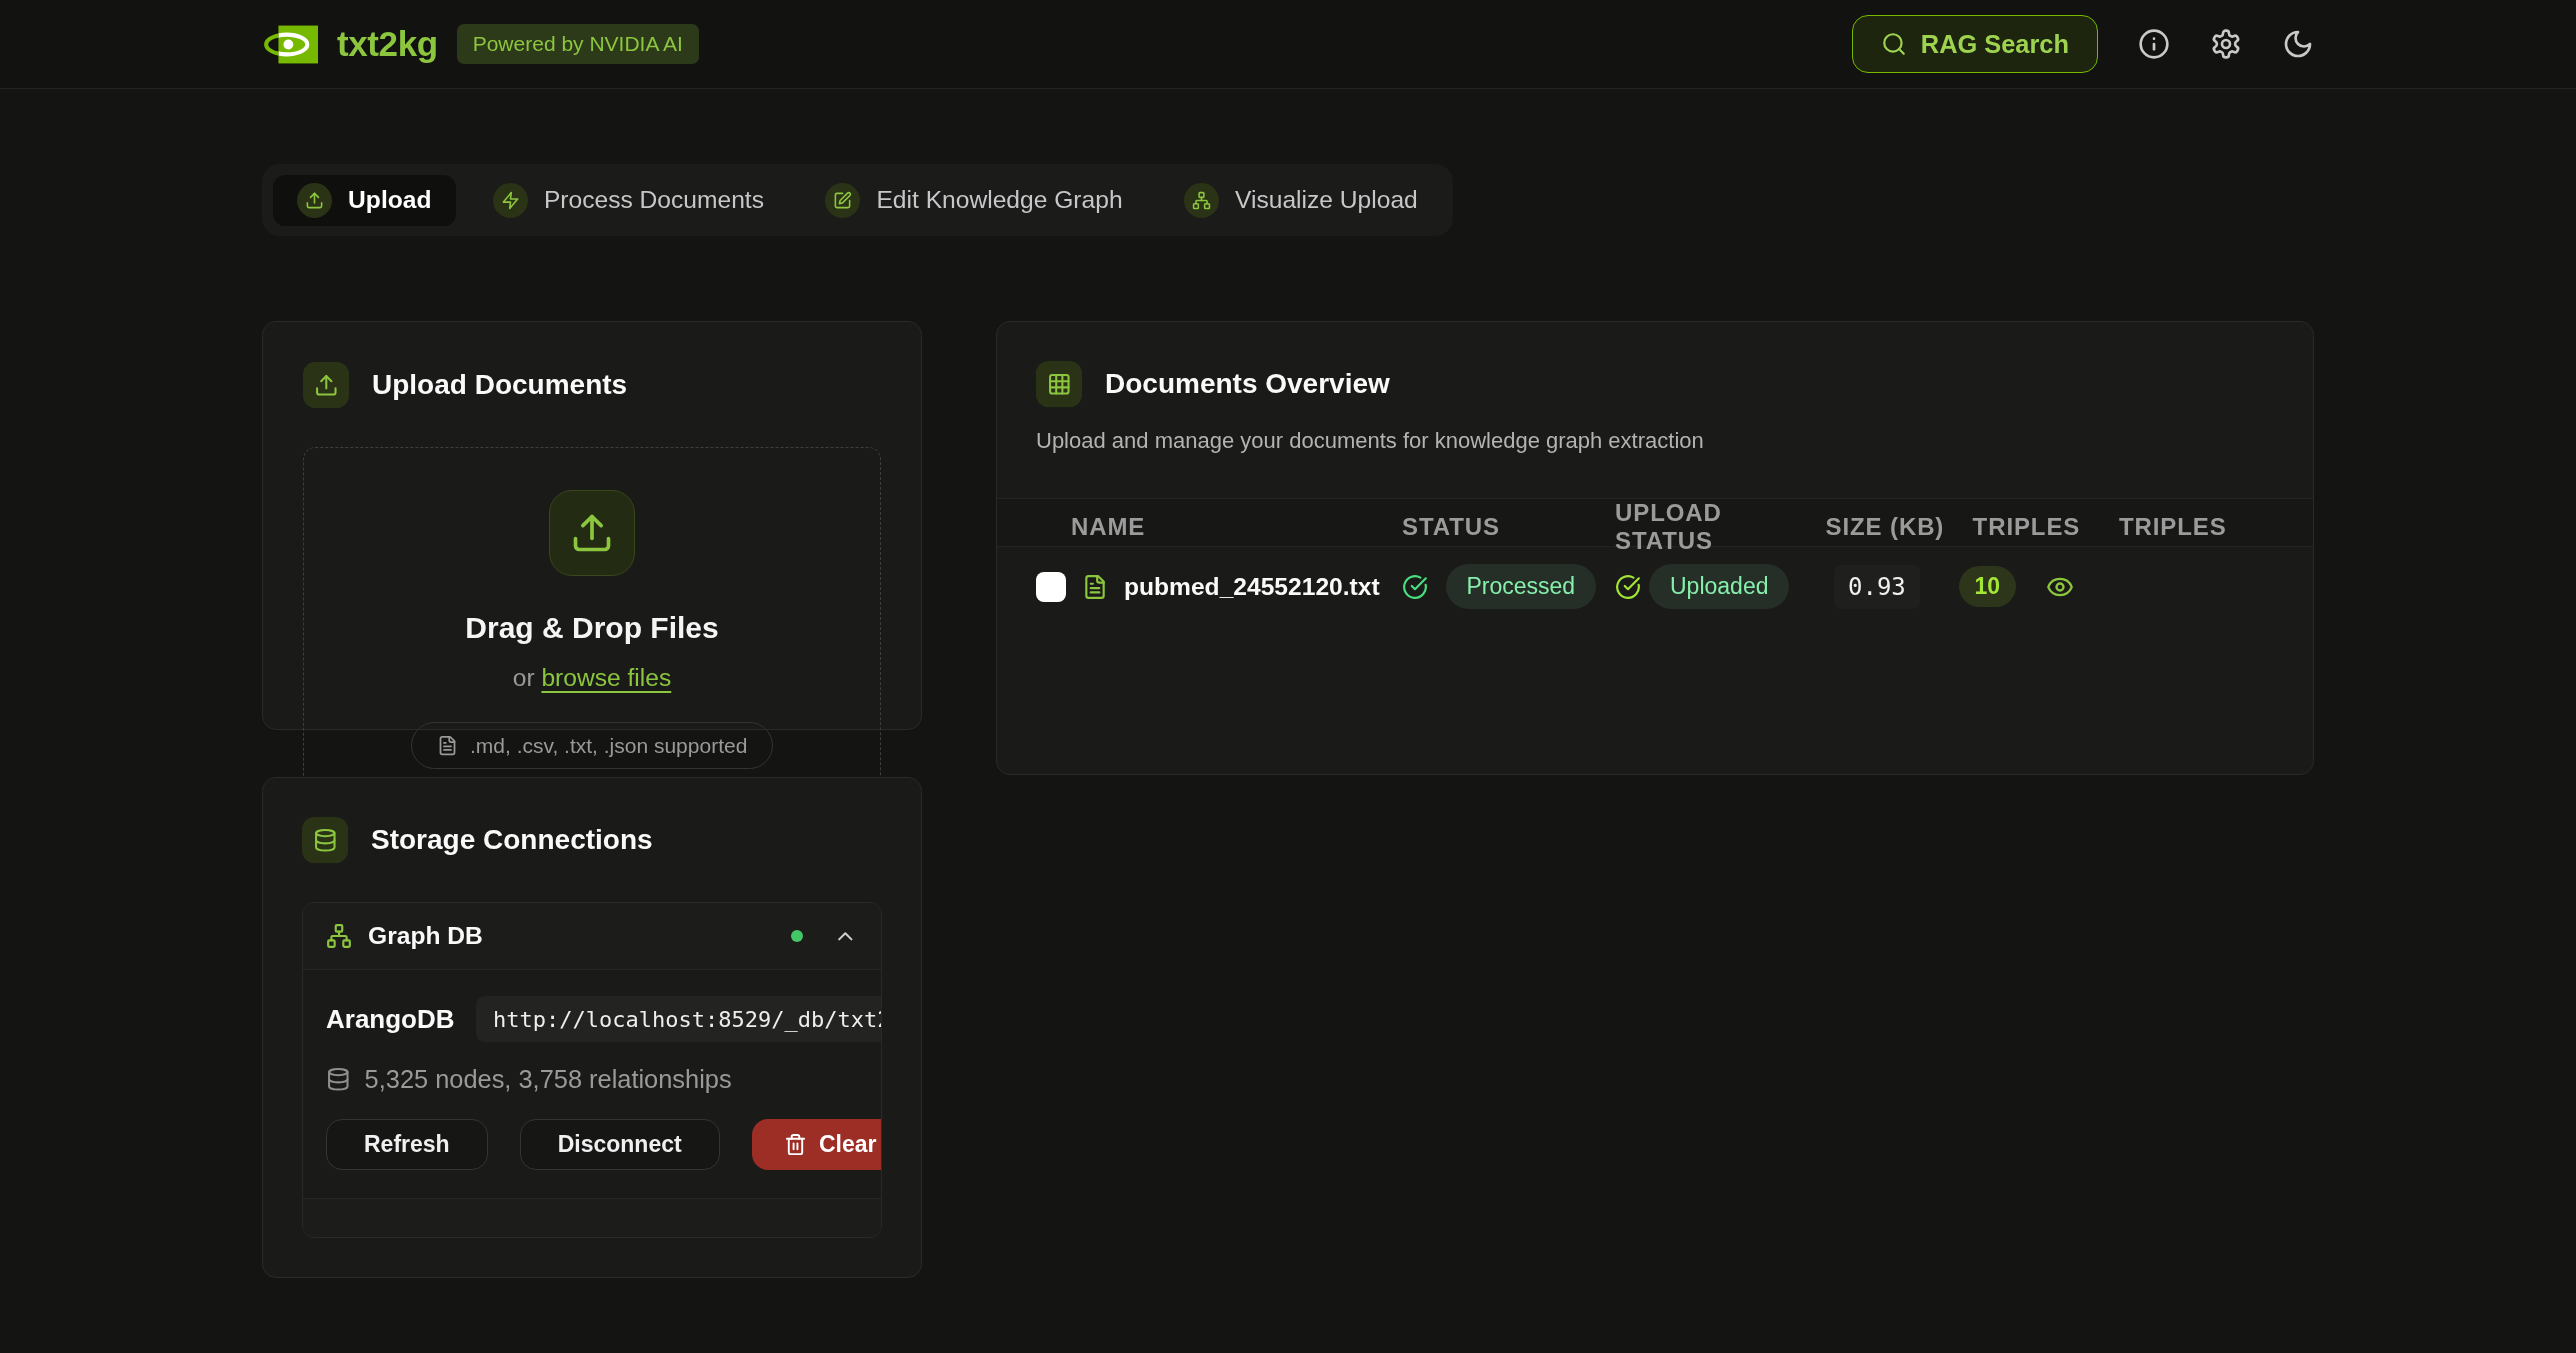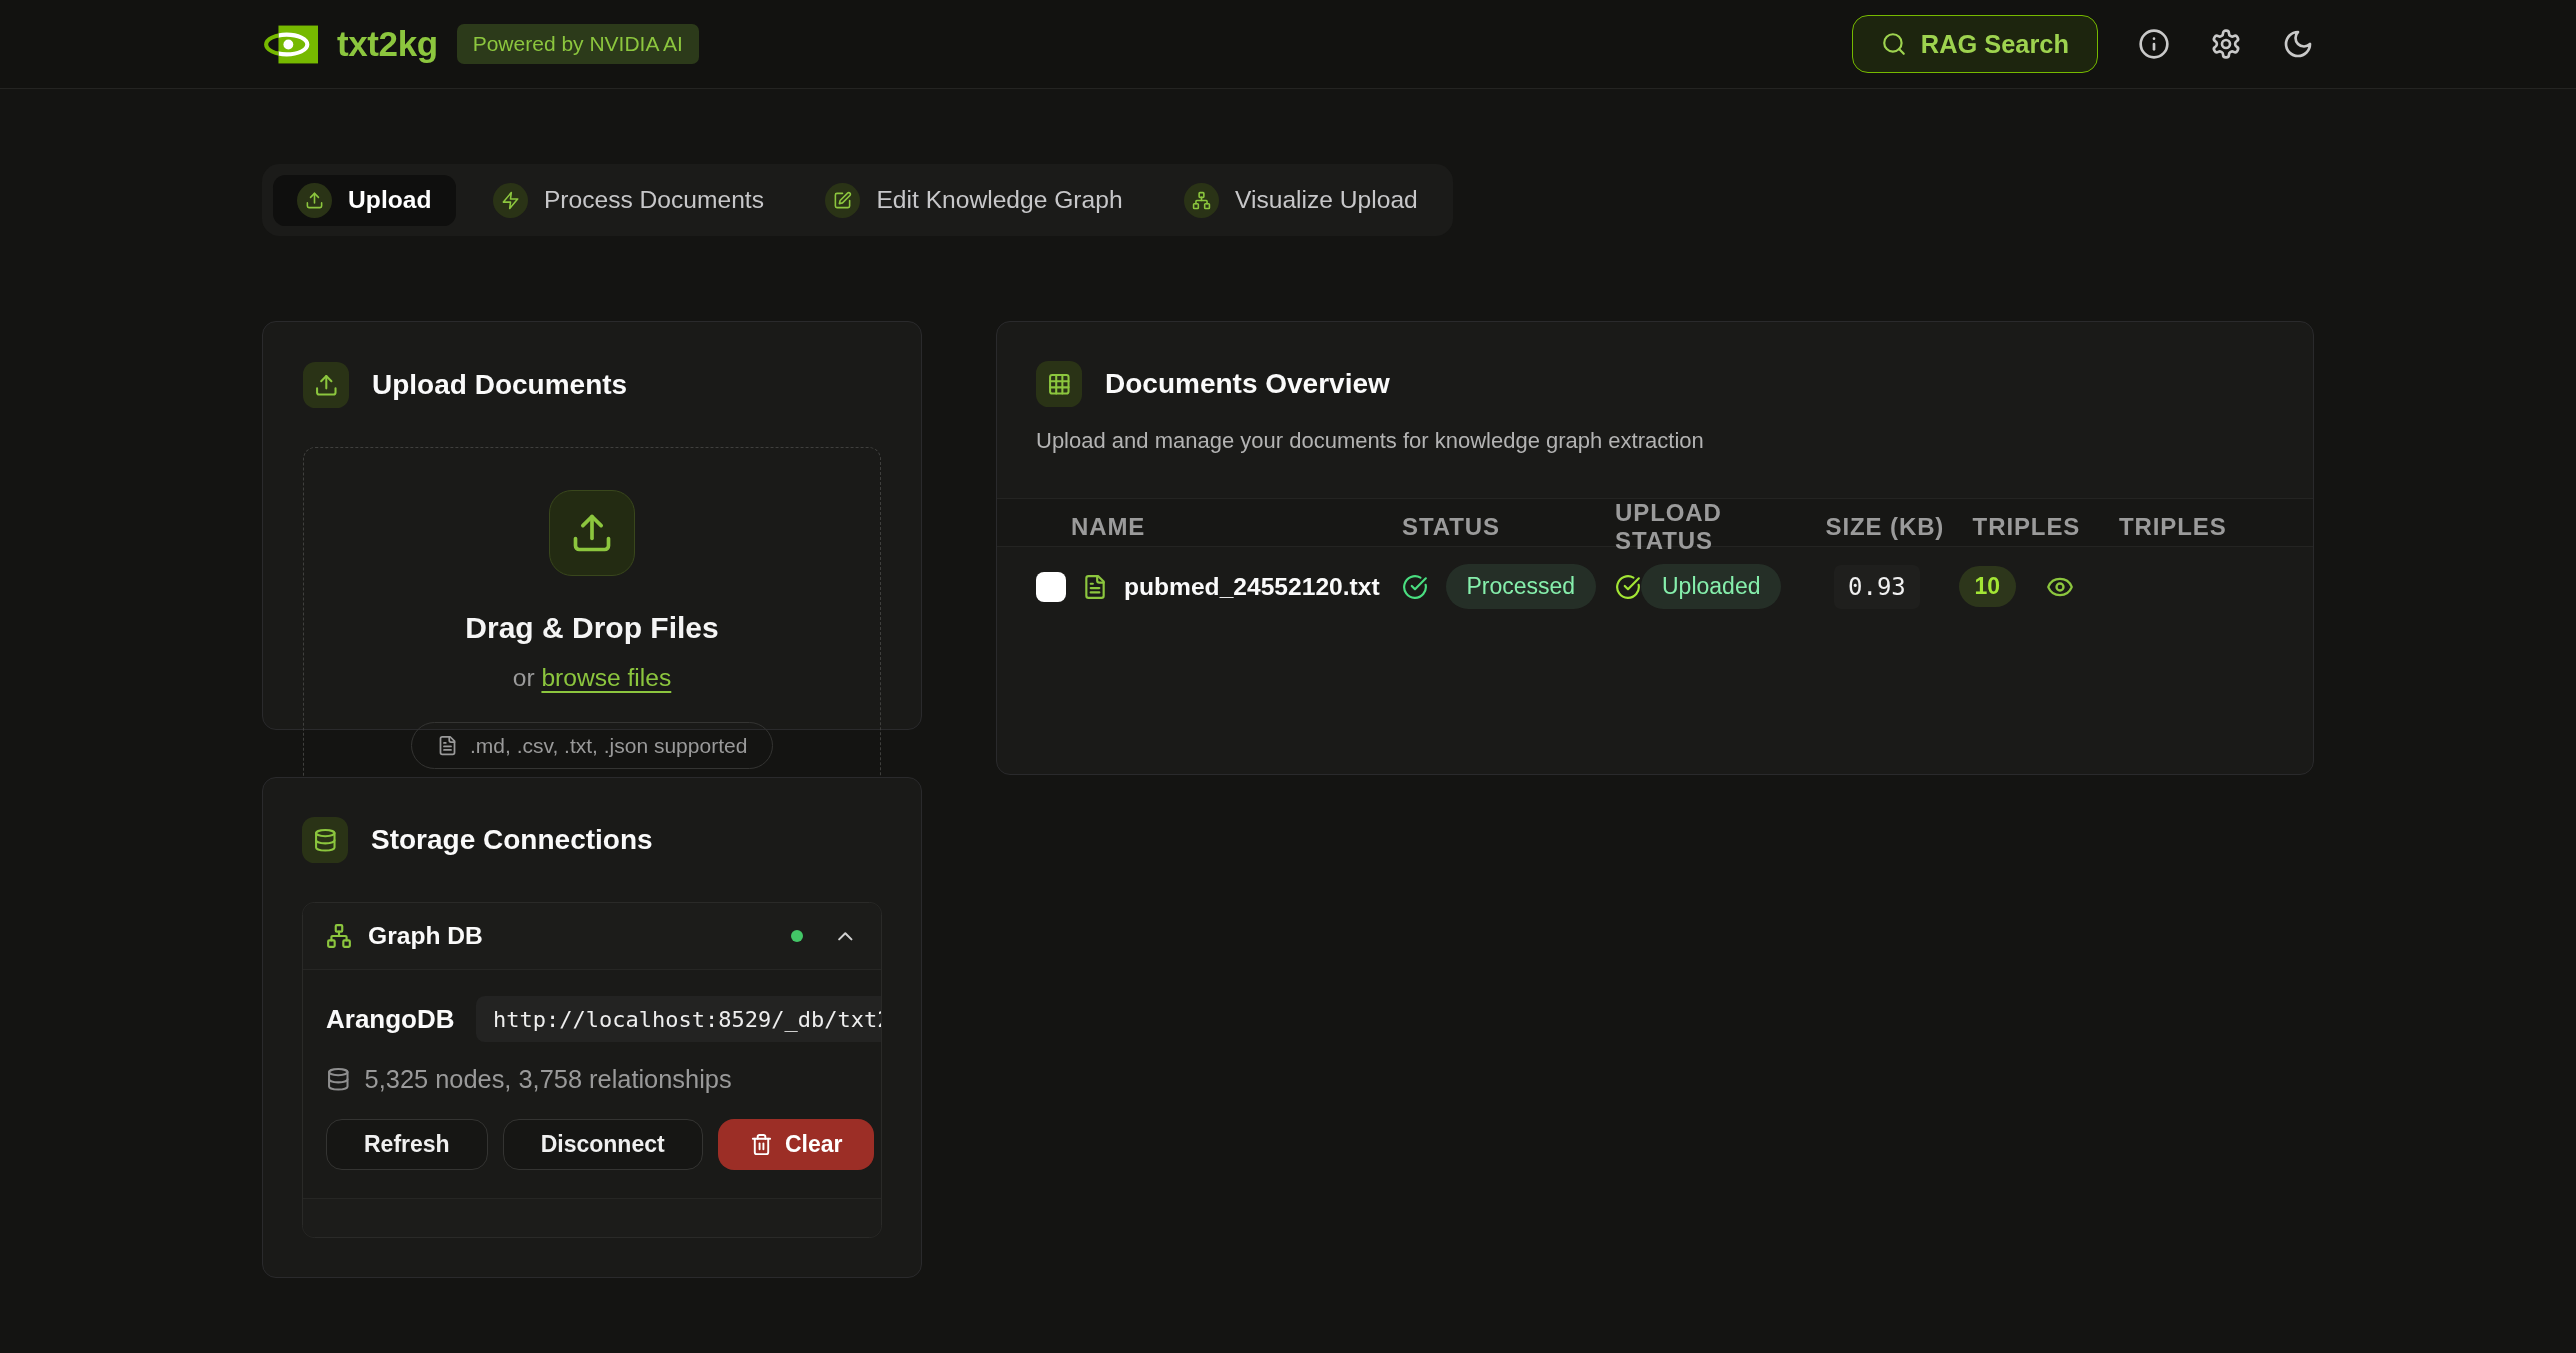--- a/index.html
+++ b/index.html
@@ -123,21 +123,21 @@
   .th-size { padding-left: 17.5px; }
   .th-triples { padding-left: 24.6px; }
   .th-actions { padding-left: 75px; }
   .doc-row { height: 79px; }
   .cell-name { display: flex; align-items: center; gap: 16px; padding-left: 39px; }
   .cell-name .checkbox { width: 30px; height: 30px; border-radius: 8px; }
   .file-ic { color: #8cc63e; display: flex; }
   .file-ic svg { width: 26px; height: 26px; }
   .doc-name { font-size: 24.6px; font-weight: 600; color: #fafafa; }
   .cell-status { display: flex; align-items: center; gap: 17.5px; padding-left: 28px; }
-  .cell-upload { display: flex; align-items: center; gap: 0; padding-left: 26px; }
+  .cell-upload { display: flex; align-items: center; gap: 8px; padding-left: 26px; }
   .check-mint { color: #4ade80; display: flex; }
   .check-lime { color: #a3e635; display: flex; }
   .check-mint svg, .check-lime svg { width: 26px; height: 26px; }
   .badge-pill {
     font-size: 23px; padding: 8.8px 21px; border-radius: 876px;
     background: rgba(134,239,172,0.10); color: #86efac;
   }
   .cell-size { padding-left: 26px; }
   .size-chip {
     display: inline-block; font-size: 24px; color: #f0f0f0;
@@ -170,21 +170,21 @@
   .chev svg { width: 24.6px; height: 24.6px; }
   .db-body { border-top: 0.9px solid #262624; padding: 26px 23px 28px 23px; }
   .provider-row { display: flex; align-items: center; gap: 21px; }
   .provider-name { font-size: 26px; font-weight: 700; color: #fafafa; }
   .url-chip {
     font-size: 22px; color: #eeeeee; background: #232322;
     border-radius: 8.8px; padding: 10.5px 17.5px;
   }
   .stats-row { margin-top: 23px; display: flex; align-items: center; gap: 14px; color: #9a9a9a; font-size: 25.4px; }
   .stats-row svg { width: 24.6px; height: 24.6px; color: #8f8f8f; flex: 0 0 auto; }
-  .btn-row { margin-top: 24.6px; display: flex; gap: 15px; }
+  .btn-row { margin-top: 24.6px; display: flex; gap: 32px; }
   .btn {
     height: 51px; border-radius: 16px; font-size: 23px; font-weight: 600;
     font-family: inherit; cursor: pointer;
     display: flex; align-items: center; justify-content: center; gap: 12.3px;
   }
   .btn-ghost { background: #161614; border: 0.9px solid #343432; color: #f0f0f0; padding: 0 37px; }
   .btn-danger { background: #9c2e26; border: none; color: #ffffff; padding: 0 32px; }
   .btn-danger svg { width: 23px; height: 23px; }
   .vector-row { border-top: 0.9px solid #262624; }
 </style>

